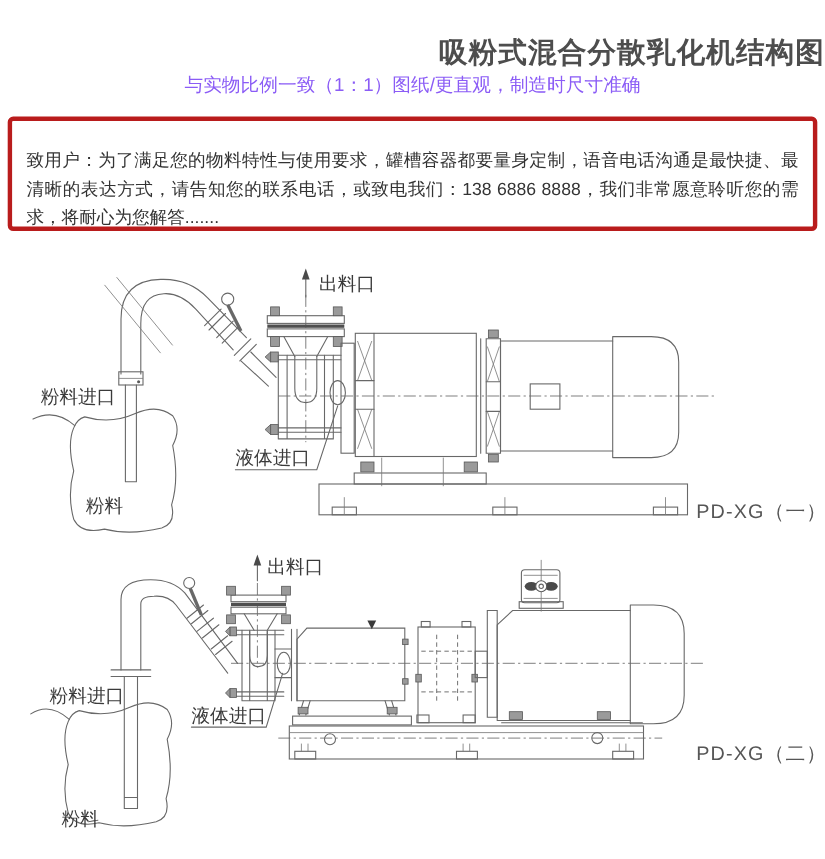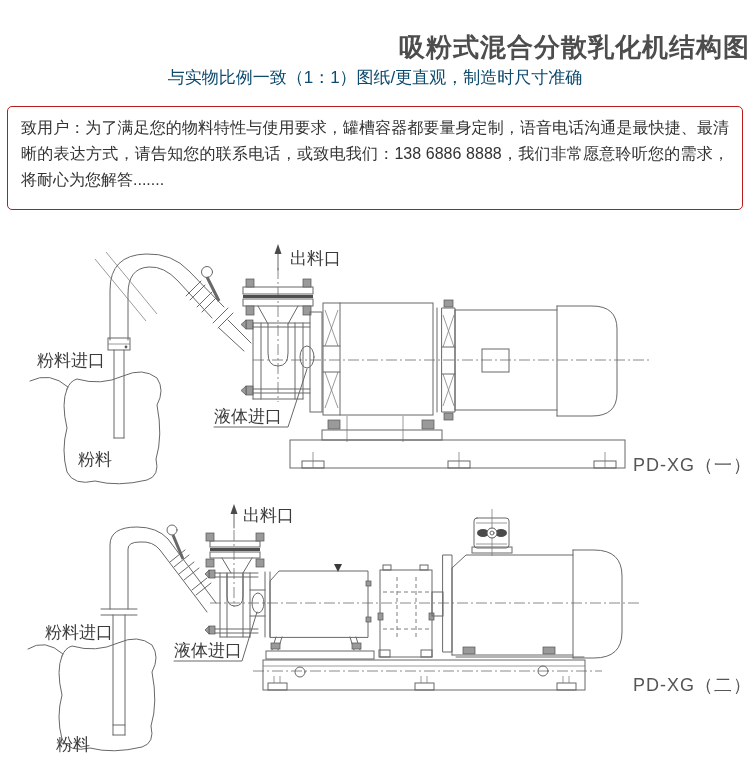--- a/index.html
+++ b/index.html
@@ -6,26 +6,26 @@
   .page{
     position:relative;width:750px;height:781px;background:#ffffff;overflow:hidden;
     font-family:"Liberation Sans","DejaVu Sans",sans-serif;
   }
   .page-title{
     margin:0;padding-top:33px;text-align:right;
     font-size:26px;line-height:28px;font-weight:bold;color:#4d4d4d;letter-spacing:1px;
   }
   .page-subtitle{
     margin-top:7px;text-align:center;
-    font-size:17px;line-height:20px;color:#0c4a6e;
+    font-size:17px;line-height:20px;color:#8b5cf6;
   }
   .notice-box{
     box-sizing:border-box;margin:18px 7px 0 7px;width:736px;height:104px;
-    border:1px solid #b91c1c;border-radius:5px;background:#fff;
-    padding:8px 13px;
+    border:4px solid #b91c1c;border-radius:5px;background:#fff;
+    padding:24px 13px;
   }
   .notice-text{
     margin:0;font-size:16px;line-height:26px;color:#333333;text-align:justify;
   }
   svg{position:absolute;left:0;display:block;}
   #svg-d1{top:238px;}
   #svg-d2{top:495px;}
   .ln{stroke:#686868;stroke-width:1;fill:none;stroke-linecap:round;}
   .thin{stroke:#7a7a7a;stroke-width:0.75;fill:none;}
   .cl{stroke:#7d7d7d;stroke-width:0.9;fill:none;stroke-dasharray:11 3 2 3;}

